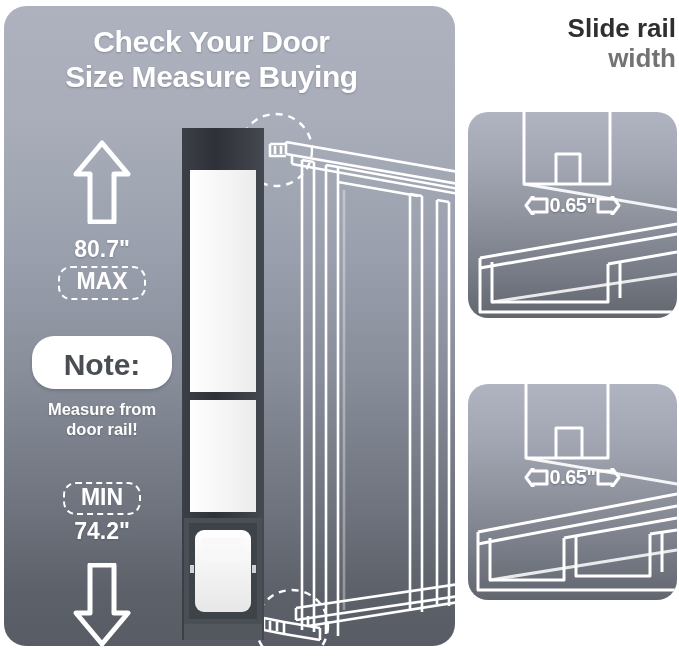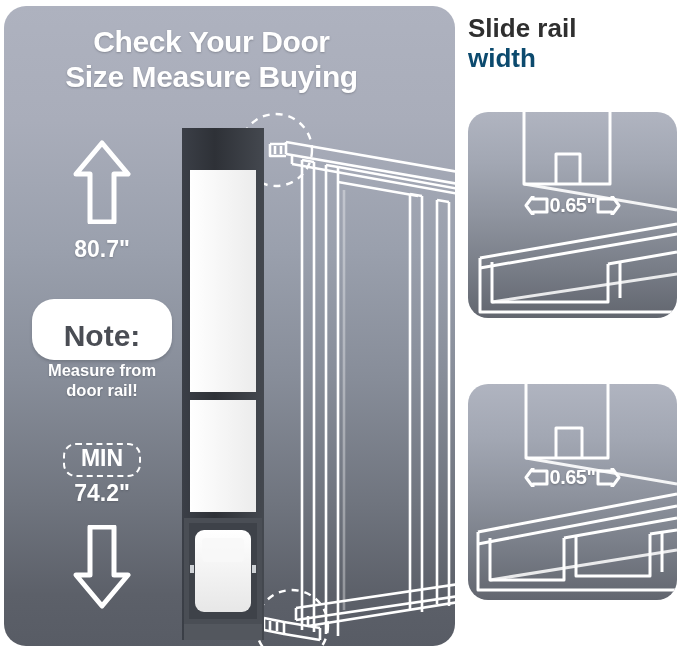--- a/index.html
+++ b/index.html
@@ -95,25 +95,26 @@
 
   #note-pill {
     display: block;
     margin: 36px auto 0 auto;
     width: 140px;
     background: #ffffff;
     border-radius: 22px;
     color: #4a4d54;
     font-size: 30px;
     font-weight: bold;
-    padding: 20px 0 7px 0;
+    padding: 12px 0 7px 0;
     box-shadow: 0 2px 3px rgba(50,54,62,0.25);
   }
 
   #note-text {
+    margin-top: 10px;
     color: #ffffff;
     font-size: 16.5px;
     font-weight: bold;
     line-height: 1.24;
     text-shadow: 0 1px 2px rgba(60,64,72,0.4);
   }
   #note-text span { display: block; }
 
   #min-group { margin-top: 42px; }
   #min-group .dim-text { display: block; margin-top: 3px; }
@@ -128,28 +129,28 @@
     width: 285px;
     height: 542px;
   }
 
   
   #right-title {
     position: absolute;
     left: 468px;
     top: 14px;
     width: 208px;
-    text-align: left;
+    text-align: right;
     font-size: 26px;
     font-weight: bold;
     line-height: 1.14;
     color: #2f2f2f;
   }
   #right-title .rl { display: block; }
-  #right-title .rl2 { color: #0c4a6e; }
+  #right-title .rl2 { color: #737373; }
 
   .rail-card {
     position: absolute;
     left: 468px;
     width: 209px;
     height: 206px;
     border-radius: 20px;
     background: linear-gradient(180deg,
         #b0b4c0 0%,
         #a2a7b3 25%,
@@ -291,20 +292,21 @@
   </svg>
 
   <div id="measure-column">
 
     <svg class="arrow-up" viewBox="0 0 58 86">
       <path d="M29 5 L55 36 L41 36 L41 84 L17 84 L17 36 L3 36 Z"></path>
     </svg>
 
     <div id="max-group">
       <span class="dim-text">80.7"</span>
+      <span class="dashed-chip">MAX</span>
     </div>
 
     <div id="note-pill">Note:</div>
 
     <div id="note-text">
       <span>Measure from</span>
       <span>door rail!</span>
     </div>
 
     <div id="min-group">

